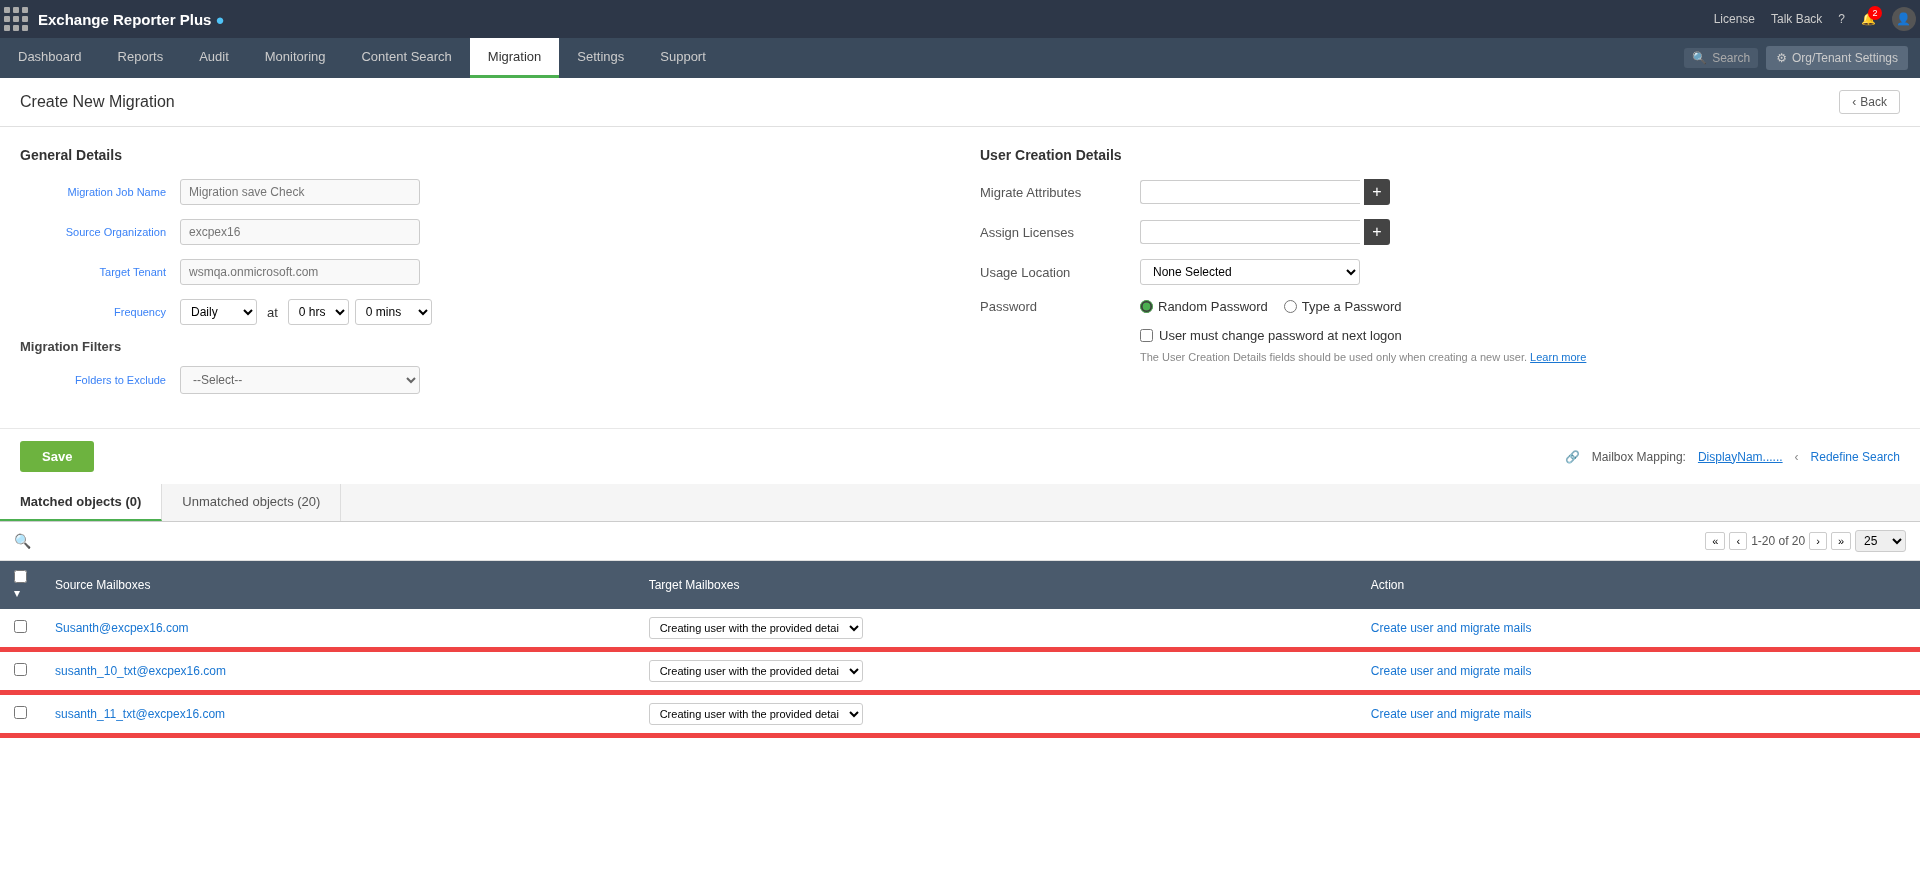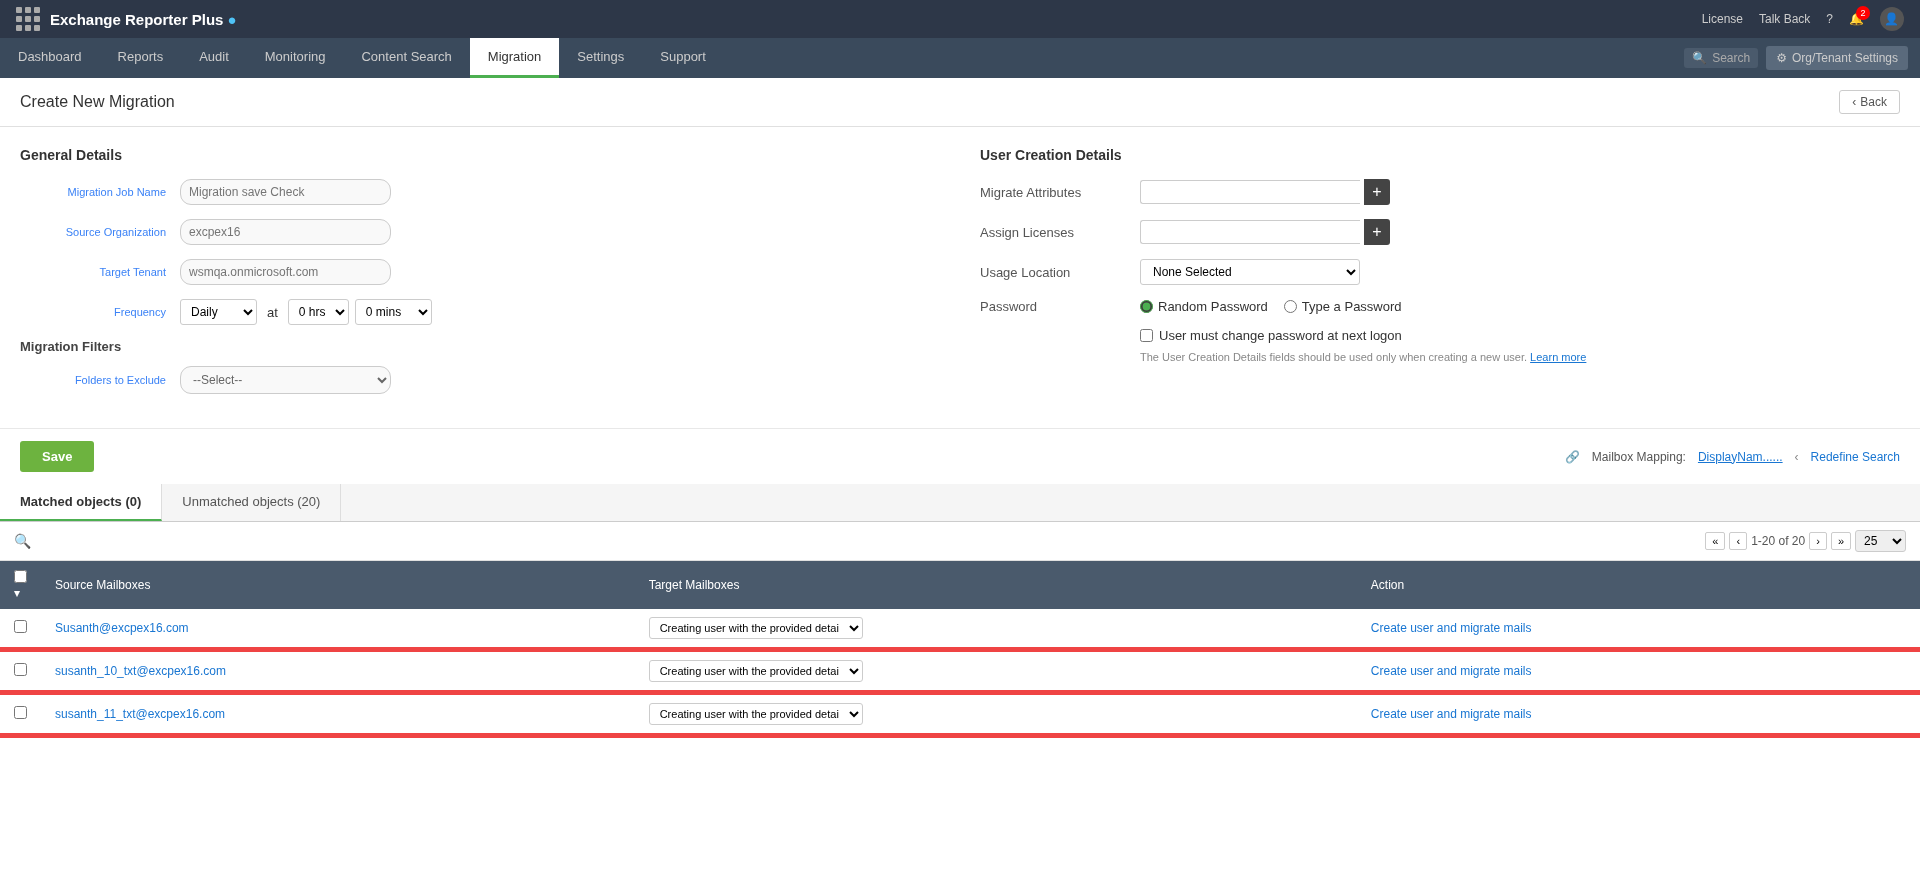--- a/index.html
+++ b/index.html
@@ -5,21 +5,21 @@
     * { box-sizing: border-box; margin: 0; padding: 0; }
     body { font-family: Arial, sans-serif; font-size: 13px; background: #f0f0f0; color: #333; }
 
     
     .top-bar {
       background: #2d3748;
       height: 38px;
       display: flex;
       align-items: center;
       justify-content: space-between;
-      padding: 0 16px;
+      padding: 0 4px;
       color: #ccc;
     }
     .top-bar-left { display: flex; align-items: center; gap: 10px; }
     .app-grid { display: grid; grid-template-columns: repeat(3,6px); gap: 3px; cursor: pointer; }
     .app-grid span { width: 6px; height: 6px; background: #aaa; display: block; border-radius: 1px; }
     .app-title { color: #fff; font-size: 15px; font-weight: bold; }
     .app-title span { color: #4fc3f7; }
     .top-bar-right { display: flex; align-items: center; gap: 16px; font-size: 12px; }
     .top-bar-right a { color: #ccc; text-decoration: none; cursor: pointer; }
     .notif-badge { position: relative; cursor: pointer; }
@@ -73,21 +73,21 @@
     .form-area { display: flex; padding: 20px; gap: 40px; background: #fff; }
     .form-section { flex: 1; }
     .section-title { font-size: 14px; font-weight: bold; color: #333; margin-bottom: 16px; }
 
     .form-row { display: flex; align-items: center; margin-bottom: 14px; }
     .form-label { width: 160px; text-align: right; padding-right: 14px; color: #3b82f6; font-size: 11px; }
     .form-control {
       border: 1px solid #ccc; border-radius: 3px; padding: 5px 8px;
       font-size: 12px; color: #666; background: #f9f9f9; outline: none;
     }
-    .form-control-wide { width: 211px; border-radius: 11px; }
+    .form-control-wide { width: 240px; }
 
     .frequency-row { display: flex; align-items: center; gap: 6px; }
     .freq-select { border: 1px solid #ccc; border-radius: 3px; padding: 4px 6px; font-size: 12px; background: #fff; }
 
     .section-subtitle { font-size: 13px; font-weight: bold; color: #444; margin-bottom: 12px; }
 
     
     .ucd-row { display: flex; align-items: center; margin-bottom: 14px; }
     .ucd-label { width: 160px; color: #555; font-size: 13px; }
     .ucd-control { display: flex; align-items: center; gap: 4px; }

